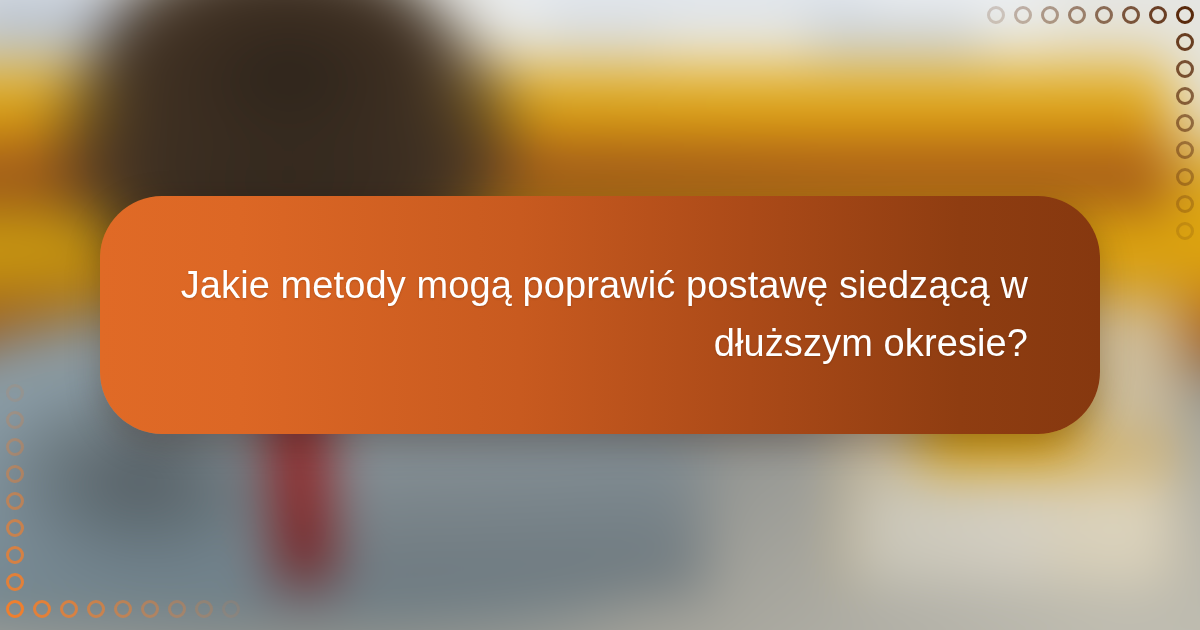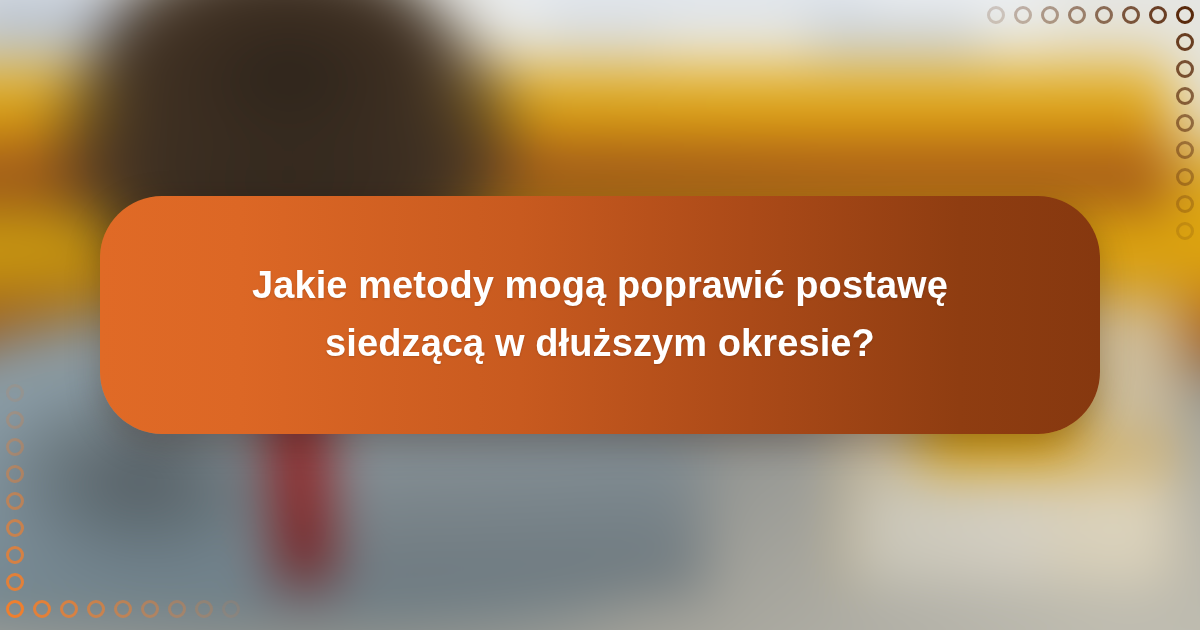--- a/index.html
+++ b/index.html
@@ -221,23 +221,23 @@
     display:flex;
     align-items:center;
     justify-content:center;
     padding:0 72px;
   }
 
   .card-text {
     color:#ffffff;
     font-family:"Liberation Sans", sans-serif;
     font-size:38px;
-    font-weight:700;
+    font-weight:400;
     line-height:1.52;
-    text-align:center;
+    text-align:right;
     letter-spacing:.1px;
     text-shadow:0 1px 2px rgba(70,30,8,.25);
   }
 </style>
 </head>
 <body>
 
 <div id="stage">
 
   <div class="bg-photo">

